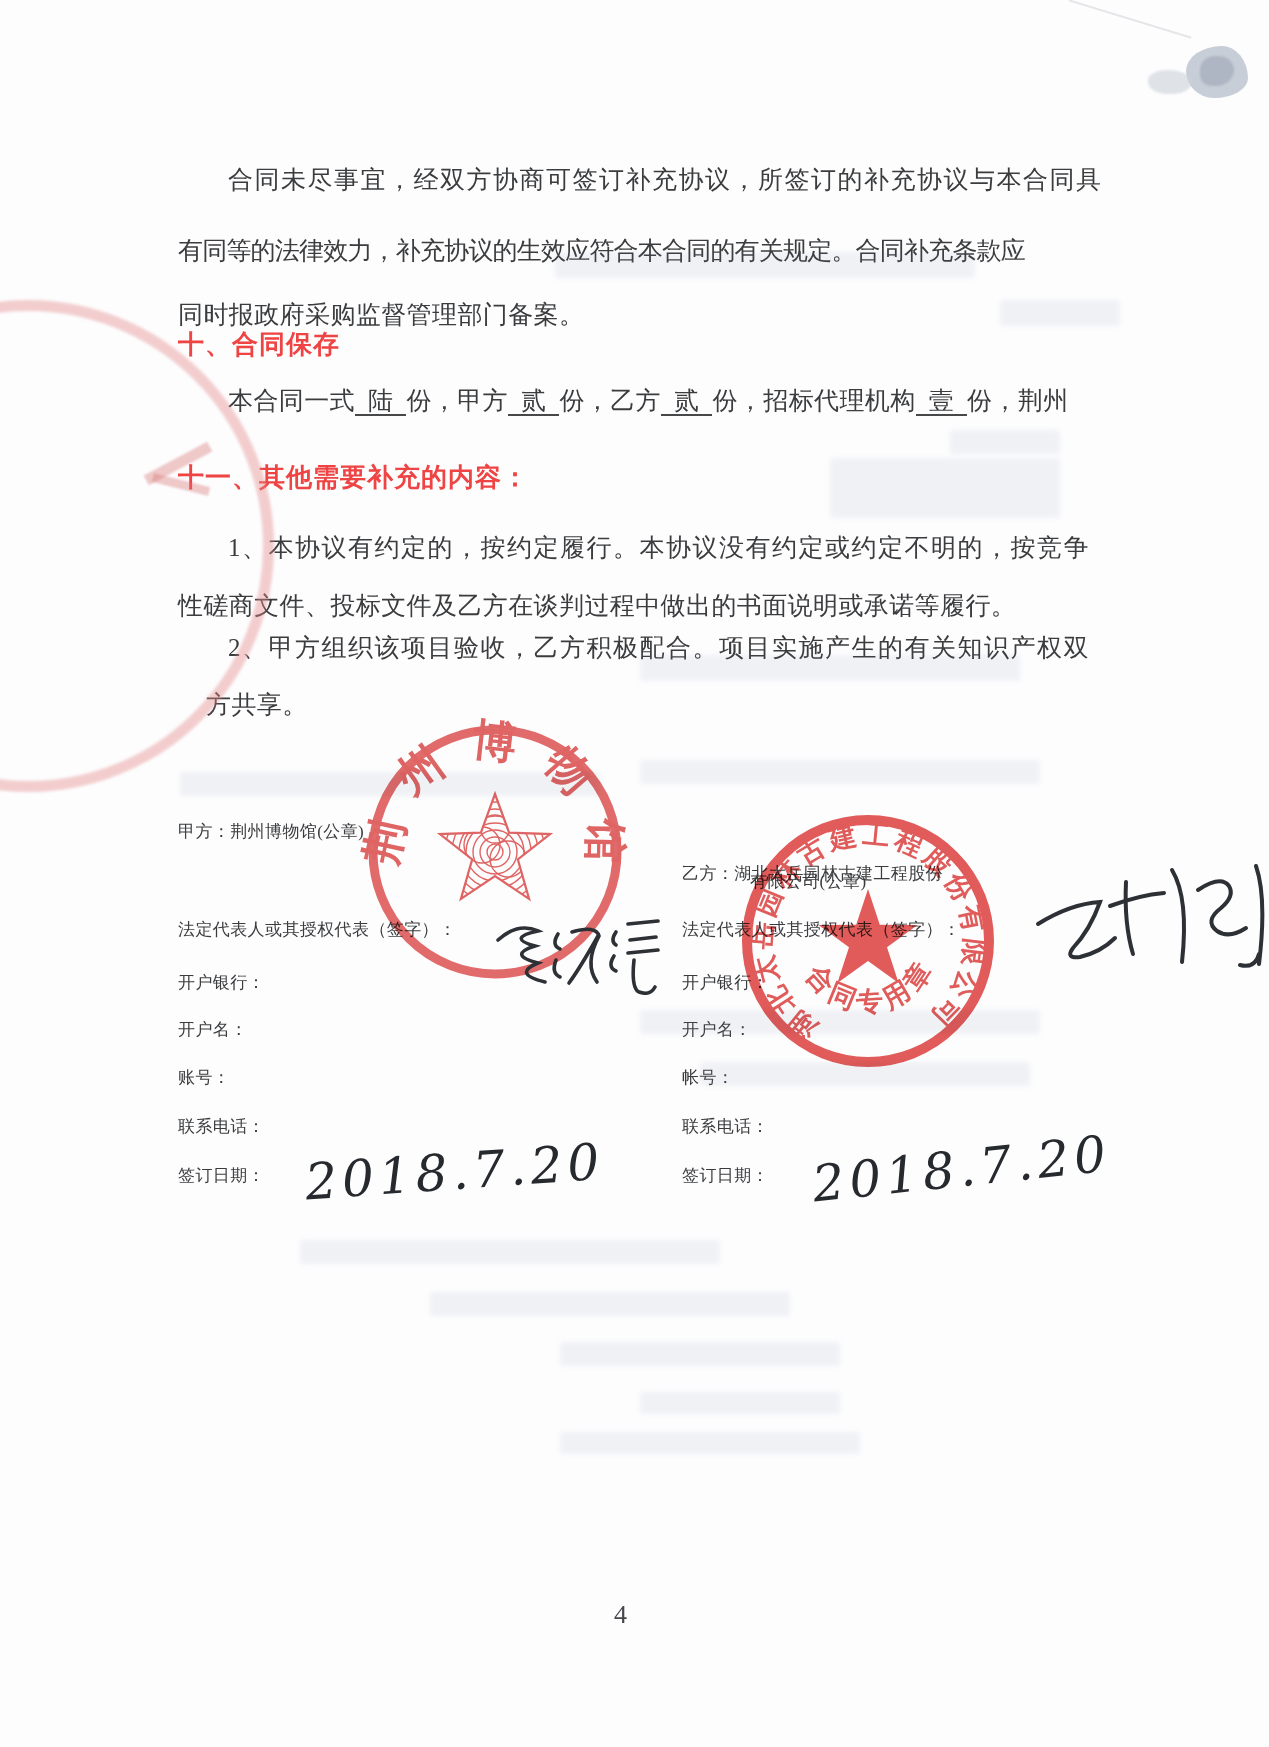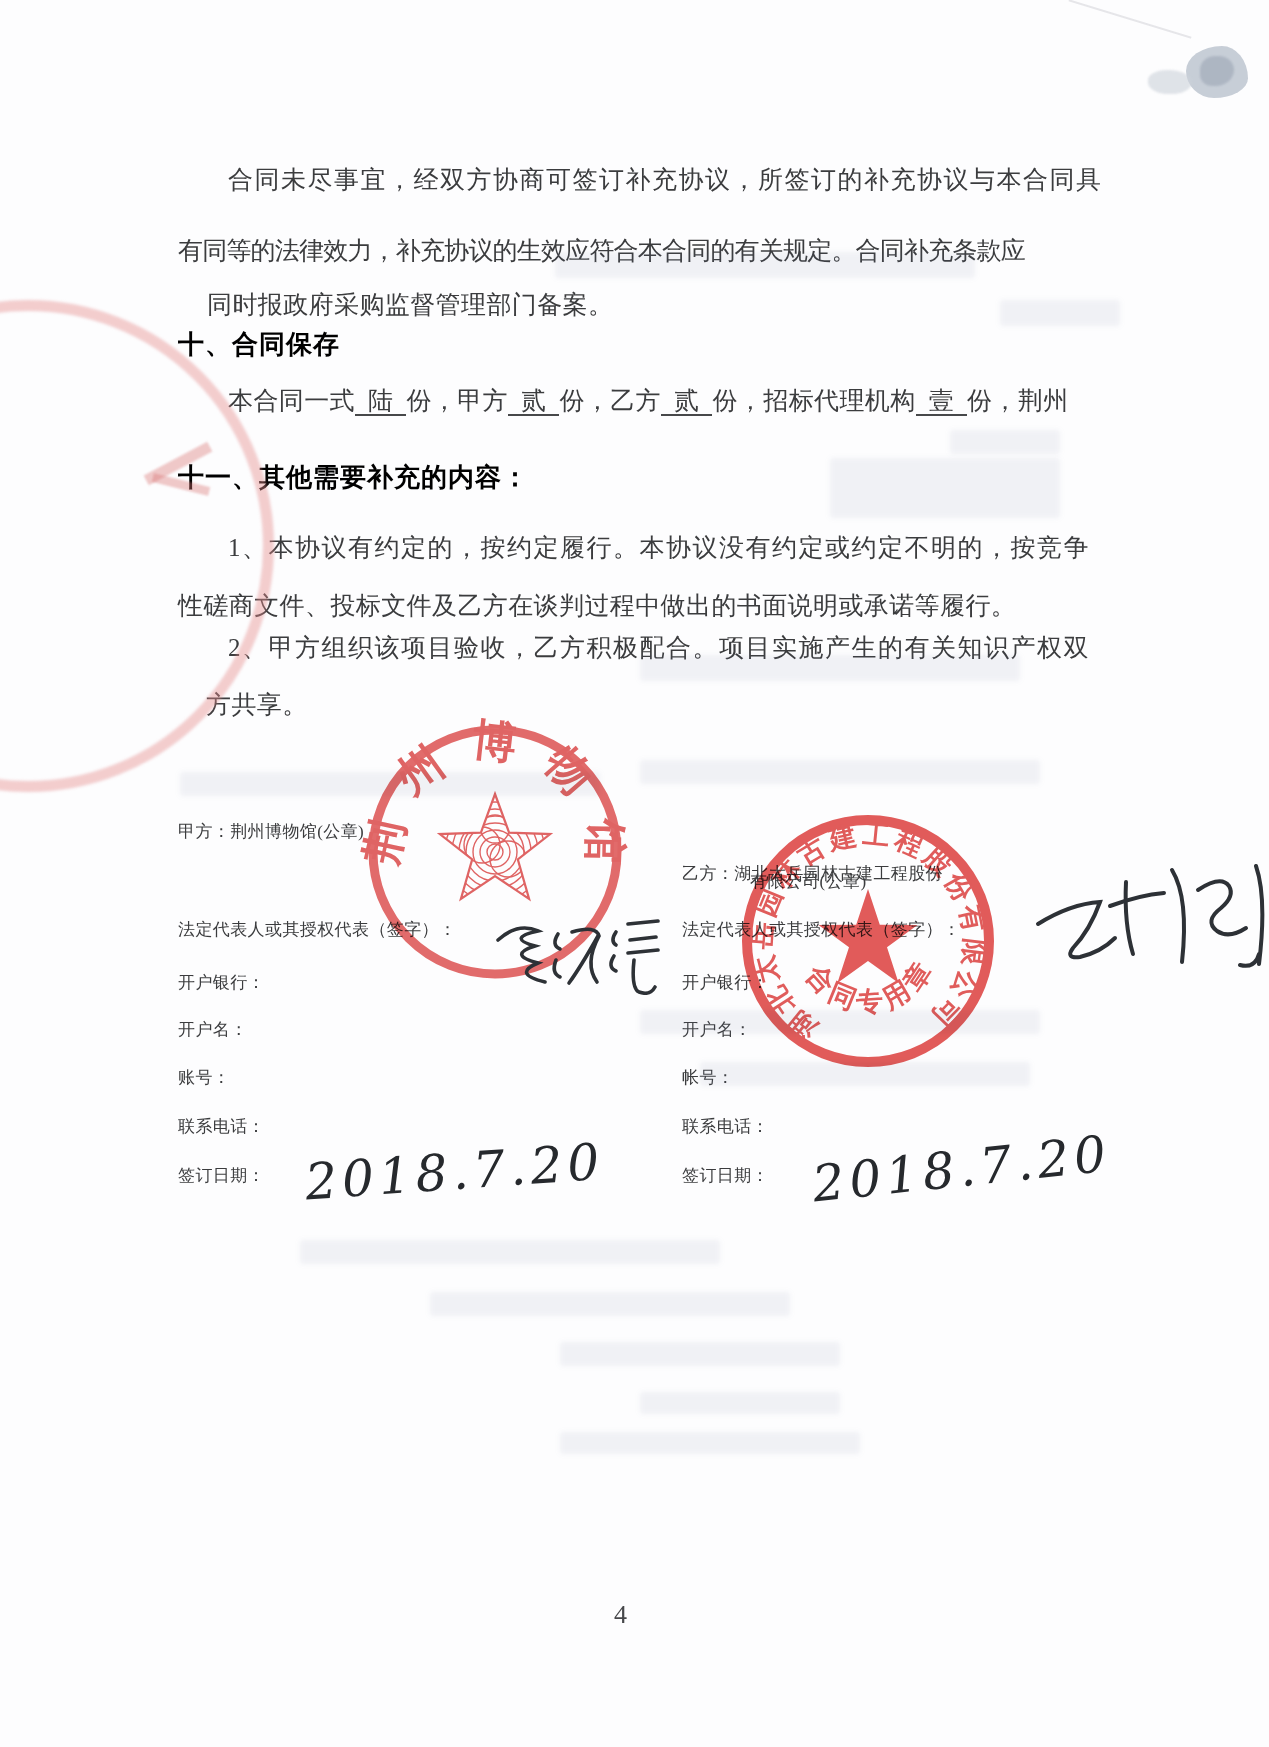--- a/index.html
+++ b/index.html
@@ -5,21 +5,21 @@
   html,body{margin:0;padding:0;background:#e8e8e8;}
   .page{
     position:relative;width:1269px;height:1747px;margin:0 auto;
     background:#fdfdfe;overflow:hidden;
     font-family:"Liberation Serif","DejaVu Serif",serif;
     color:#3b3c3e;
   }
   .line{position:absolute;font-size:25px;white-space:nowrap;letter-spacing:.4px;}
   .ls-loose{letter-spacing:1.5px;}
   .ls-tight{letter-spacing:-.8px;}
-  .heading{font-weight:700;color:#000000;font-size:26px;letter-spacing:1px;}
+  .heading{font-weight:700;color:#ef4444;font-size:26px;letter-spacing:1px;}
   .uval{border-bottom:2px solid #47484a;padding:0 13px;}
   .sig-label{position:absolute;font-size:17px;white-space:nowrap;letter-spacing:.4px;}
   .hand-date{
     position:absolute;font-family:"DejaVu Serif",serif;font-style:italic;
     font-size:50px;color:#26292d;letter-spacing:5px;white-space:nowrap;
     transform:rotate(-4deg);z-index:6;
   }
   .seal{position:absolute;z-index:5;mix-blend-mode:multiply;opacity:.88;}
   .signature{position:absolute;z-index:6;}
   .ghost{
@@ -68,21 +68,21 @@
   <div class="faint-stamp-mark" style="left:142px;top:458px;width:72px;height:11px;transform:rotate(-28deg);"></div>
   <div class="faint-stamp-mark" style="left:152px;top:480px;width:58px;height:9px;transform:rotate(14deg);"></div>
 
   <div class="smudge blob1"></div>
   <div class="smudge blob1b"></div>
   <div class="smudge blob2"></div>
   <div class="smudge scratch"></div>
 
   <div class="line ls-loose" style="left:228px;top:163px;">合同未尽事宜，经双方协商可签订补充协议，所签订的补充协议与本合同具</div>
   <div class="line ls-tight" style="left:178px;top:222px;margin-top:12px;">有同等的法律效力，补充协议的生效应符合本合同的有关规定。合同补充条款应</div>
-  <div class="line" style="left:178px;top:288px;margin-left:29px;">同时报政府采购监督管理部门备案。</div>
+  <div class="line" style="left:178px;top:298px;">同时报政府采购监督管理部门备案。</div>
 
   <div class="line heading" style="left:178px;top:327px;">十、合同保存</div>
 
   <div class="line" style="left:228px;top:384px;">
     <span>本合同一式</span><span class="uval">陆</span><span>份，甲方</span><span class="uval">贰</span><span>份，乙方</span><span class="uval">贰</span><span>份，招标代理机构</span><span class="uval">壹</span><span>份，荆州</span>
   </div>
 
   <div class="line heading" style="left:178px;top:460px;">十一、其他需要补充的内容：</div>
 
   <div class="line ls-loose" style="left:228px;top:531px;">1、本协议有约定的，按约定履行。本协议没有约定或约定不明的，按竞争</div>

